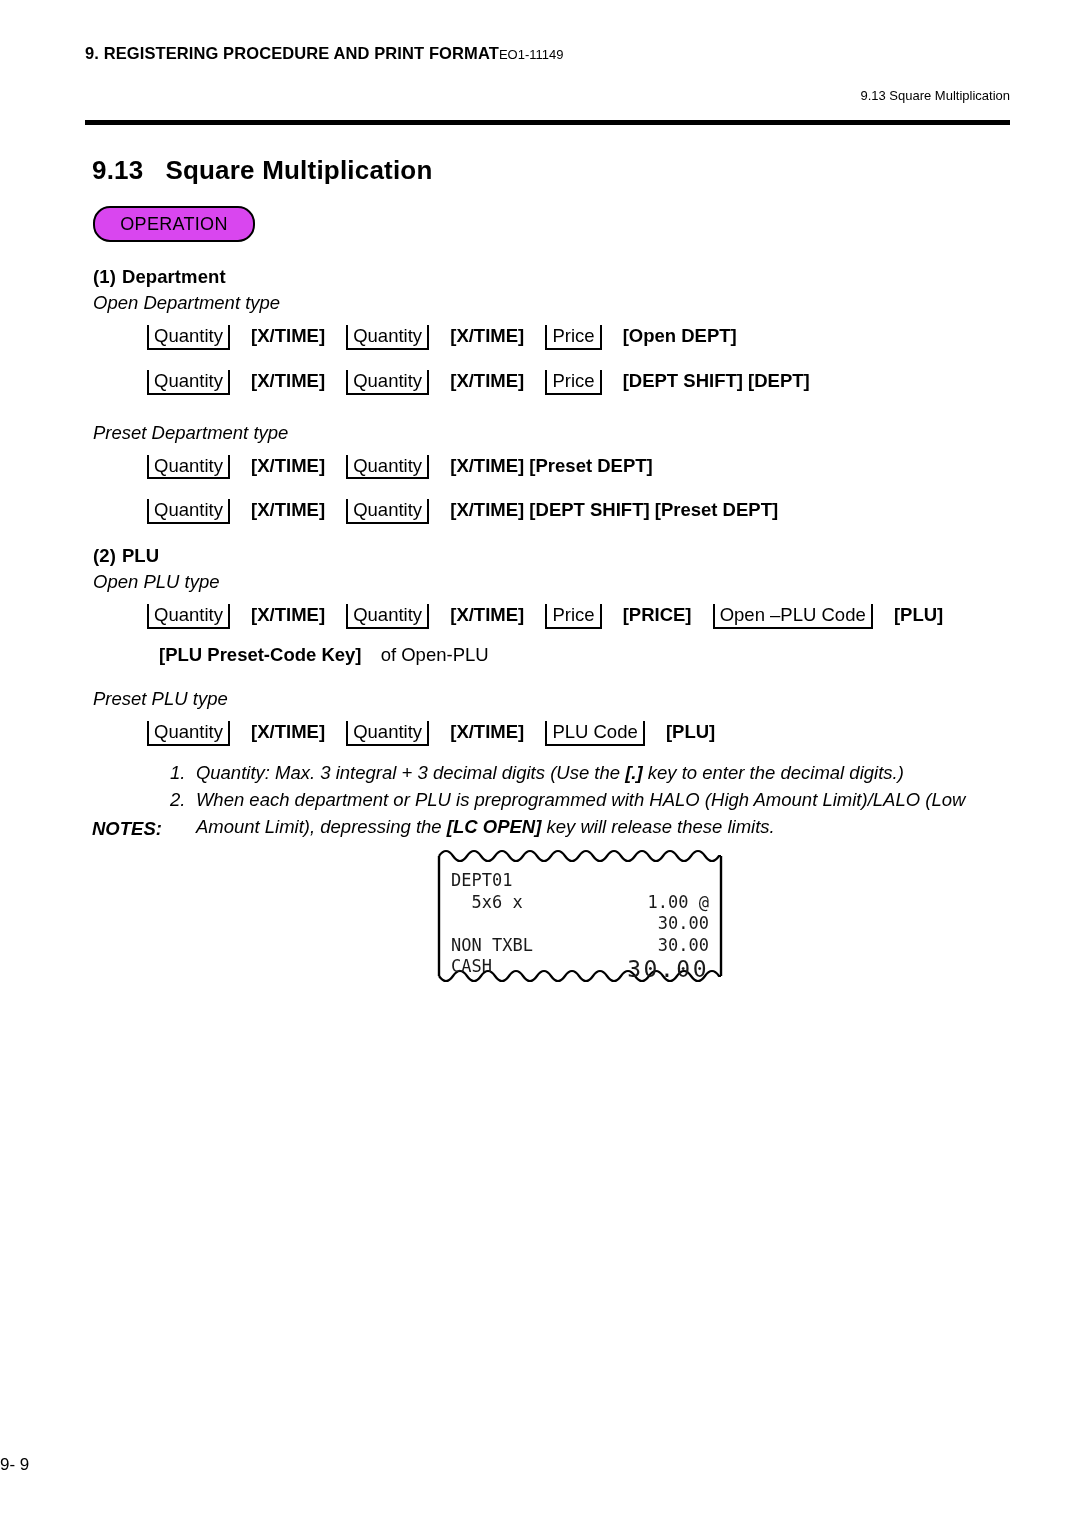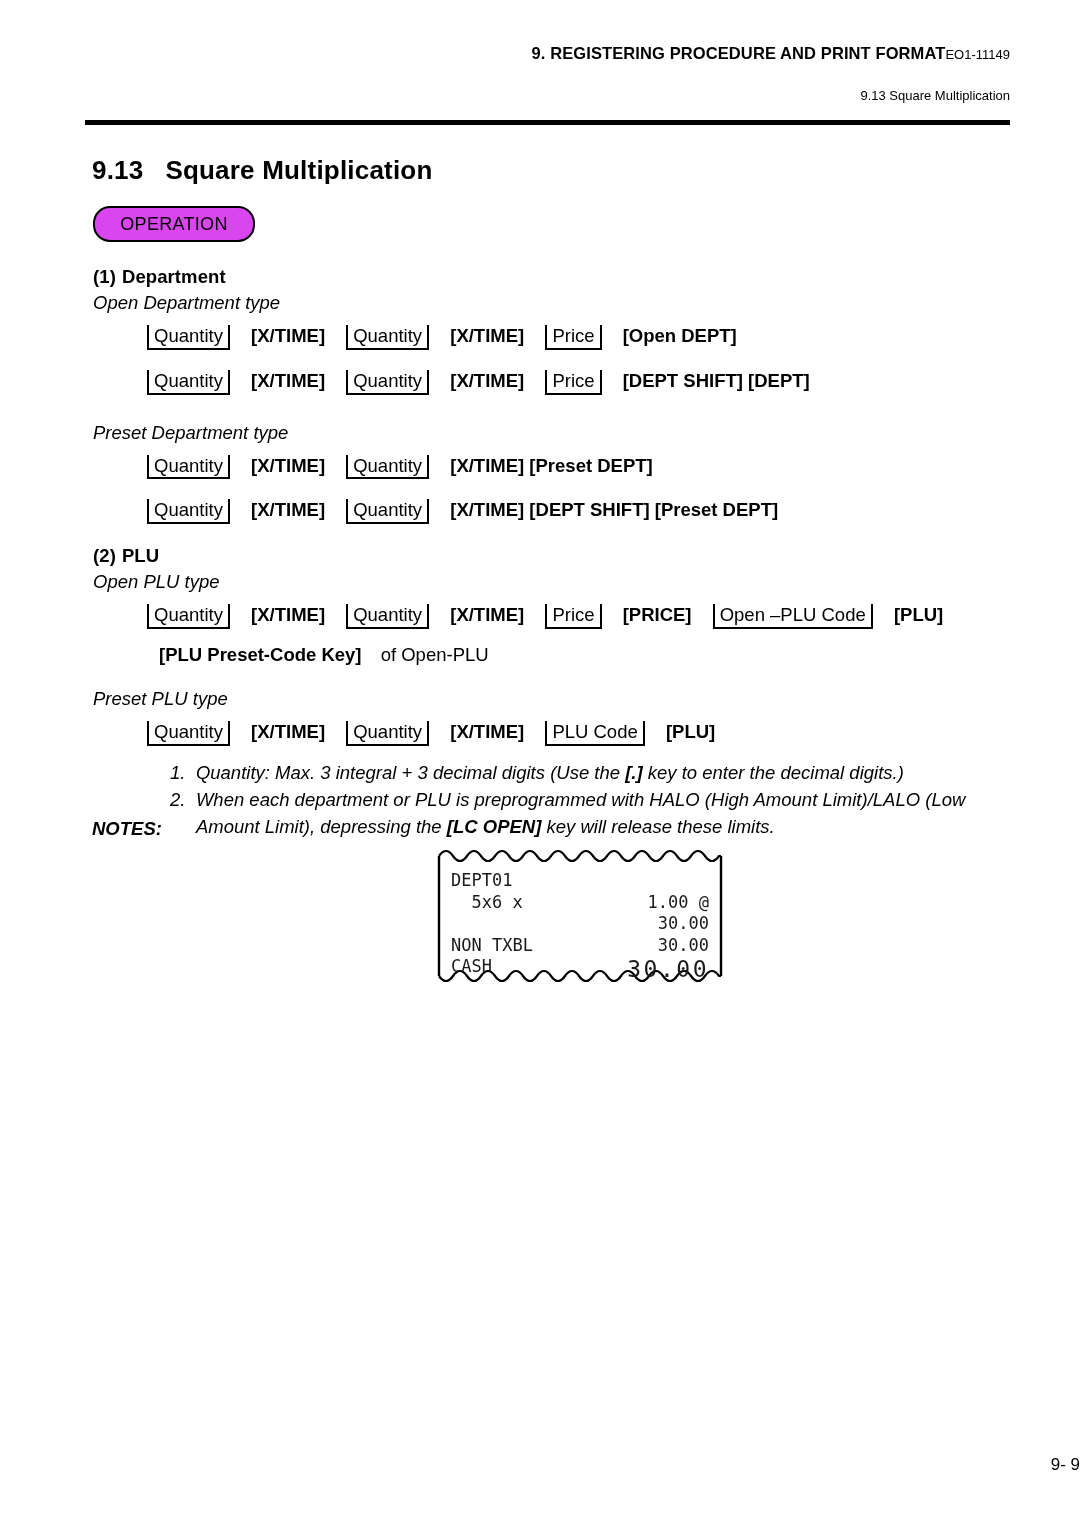--- a/index.html
+++ b/index.html
@@ -18,21 +18,21 @@
 
   
   .page-header {
     position: absolute;
     left: 85px;
     top: 44px;
     width: 925px;
   }
   .hdr-row {
     display: flex;
-    justify-content: flex-end;
+    justify-content: flex-start;
     align-items: baseline;
   }
   .hdr-chapter {
     font-size: 16.5px;
     font-weight: bold;
     letter-spacing: 0.1px;
   }
   .hdr-code {
     font-size: 13px;
     font-weight: normal;
@@ -205,21 +205,21 @@
     top: 2px;
   }
   .r-line.amt-only { justify-content: flex-end; }
 
   
   .footer {
     position: absolute;
     left: 0;
     top: 1455px;
     width: 1080px;
-    text-align: right;
+    text-align: left;
     font-size: 17px;
   }
 </style>
 </head>
 <body>
 
 <div class="page-header">
   <div class="hdr-row">
     <div class="hdr-chapter">9. REGISTERING PROCEDURE AND PRINT FORMAT</div>
     <div class="hdr-code">EO1-11149</div>

